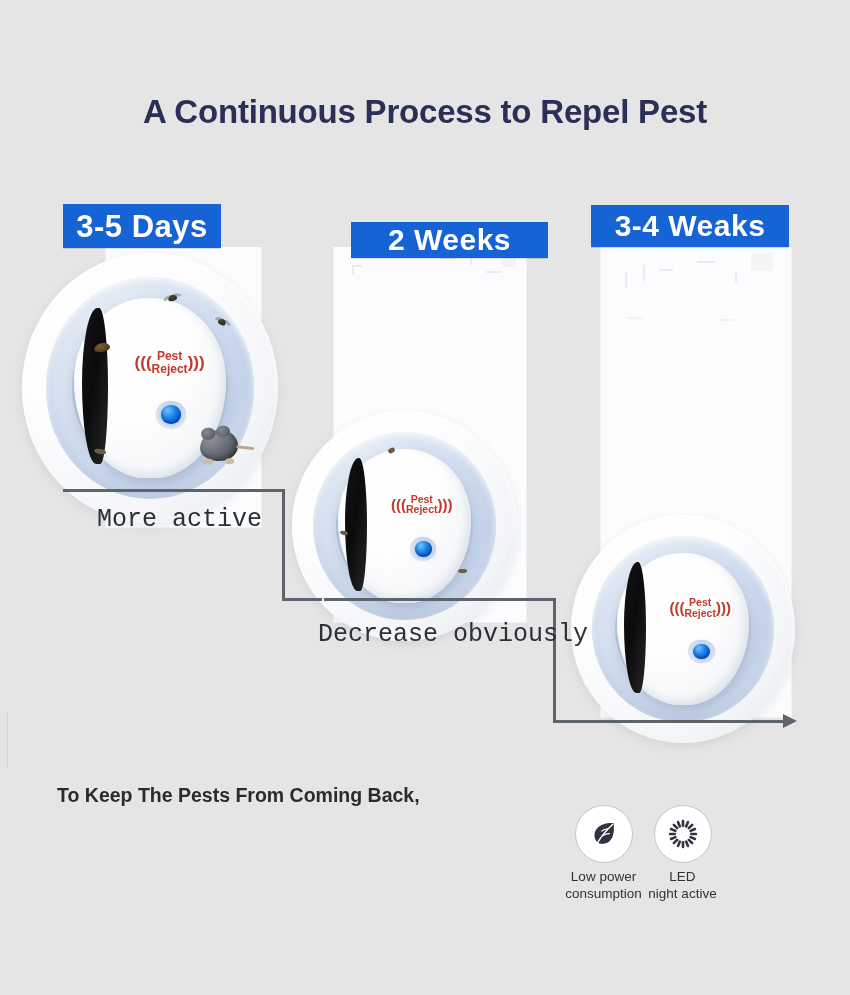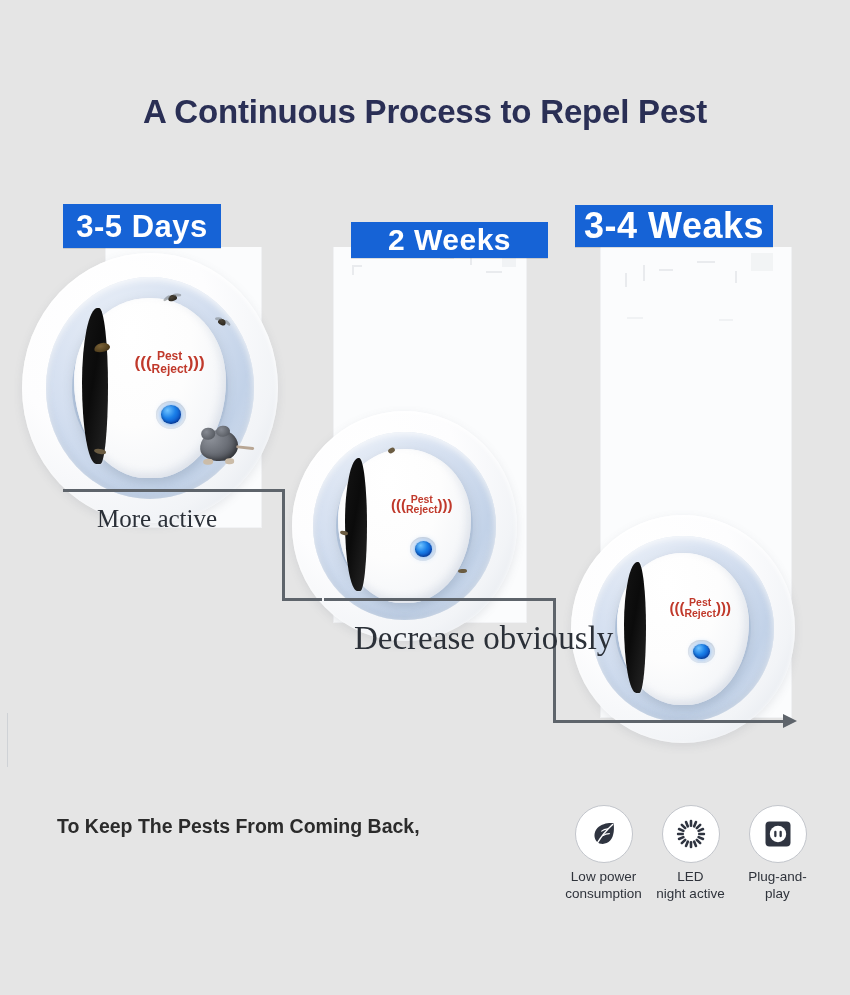--- a/index.html
+++ b/index.html
@@ -75,21 +75,21 @@
     box-sizing: border-box;
     line-height: 1;
     display: flex;
     align-items: center;
     justify-content: center;
     letter-spacing: 0.5px;
     box-shadow: 0 1px 0 rgba(0,0,0,0.12);
   }
   .badge.b1 { left: 63px; top: 204px; width: 158px; height: 44px; font-size: 31px; text-align: center; }
   .badge.b2 { left: 330px; top: 222px; width: 197px; height: 36px; font-size: 30px; margin-left: 21px; }
-  .badge.b3 { left: 575px; top: 205px; width: 198px; height: 42px; font-size: 36px; }
+  .badge.b3 { left: 591px; top: 205px; width: 198px; height: 42px; font-size: 30px; }
 
   
   .device {
     position: absolute;
   }
   .device .outer {
     position: absolute;
     left: 0; top: 0;
     width: 100%; height: 100%;
     border-radius: 50%;
@@ -271,51 +271,50 @@
     width: 0; height: 0;
     border-top: 7px solid transparent;
     border-bottom: 7px solid transparent;
     border-left: 14px solid #5e646b;
   }
 
   
   .caption {
     position: absolute;
     color: #2b3038;
-    font-family: Liberation Serif, serif;
+    font-family: Liberation Mono, monospace;
     font-weight: normal;
     white-space: nowrap;
   }
   .caption.c1 { left: 97px;  top: 505px; font-size: 25px; }
-  .caption.c2 { left: 318px; top: 620px; font-size: 33px; margin-left: 36px; }
+  .caption.c2 { left: 318px; top: 620px; font-size: 25px; }
   .caption.c3 { left: 589px; top: 782px; font-size: 24px; }
 
   
   .footer-note {
     position: absolute;
     left: 57px;
     top: 782px;
     width: 430px;
     font-size: 19.5px;
     font-weight: bold;
     color: #2b2b2b;
     line-height: 1.42;
     font-family: "Liberation Sans", sans-serif;
-    margin-top: 31px;
   }
   .footer-note .ln { display: block; }
 
   
   .features {
     position: absolute;
     left: 566px;
     top: 805px;
     width: 250px;
     display: flex;
-    gap: 12px;
+    gap: 4px;
   }
   .feature {
     width: 75px;
     display: flex;
     flex-direction: column;
     align-items: center;
   }
   .feature .circle {
     width: 56px;
     height: 56px;
@@ -504,27 +503,16 @@
             <rect x="13.7" y="22.0" width="2.6" height="7.2" rx="1.2" transform="rotate(67.5 15 15)"></rect>
             <rect x="0.8" y="13.7" width="7.2" height="2.6" rx="1.2" transform="rotate(67.5 15 15)"></rect>
             <rect x="22.0" y="13.7" width="7.2" height="2.6" rx="1.2" transform="rotate(67.5 15 15)"></rect>
           </g>
         </svg>
       </div>
       <div class="flabel">LED
 night active</div>
     </div>
 
-    <div class="feature">
-      <div class="circle">
-        <svg class="ic" width="30" height="30" viewBox="0 0 30 30">
-          <rect x="2.5" y="2.5" width="25" height="25" rx="4" fill="#2f3440"></rect>
-          <circle cx="15" cy="15" r="8.2" fill="#ffffff"></circle>
-          <rect x="11.2" y="11.8" width="2.3" height="6.4" rx="1.1" fill="#2f3440"></rect>
-          <rect x="16.5" y="11.8" width="2.3" height="6.4" rx="1.1" fill="#2f3440"></rect>
-        </svg>
-      </div>
-      <div class="flabel">Plug-and-play</div>
-    </div>
 
   </div>
 
 </div>
 
 </body></html>

